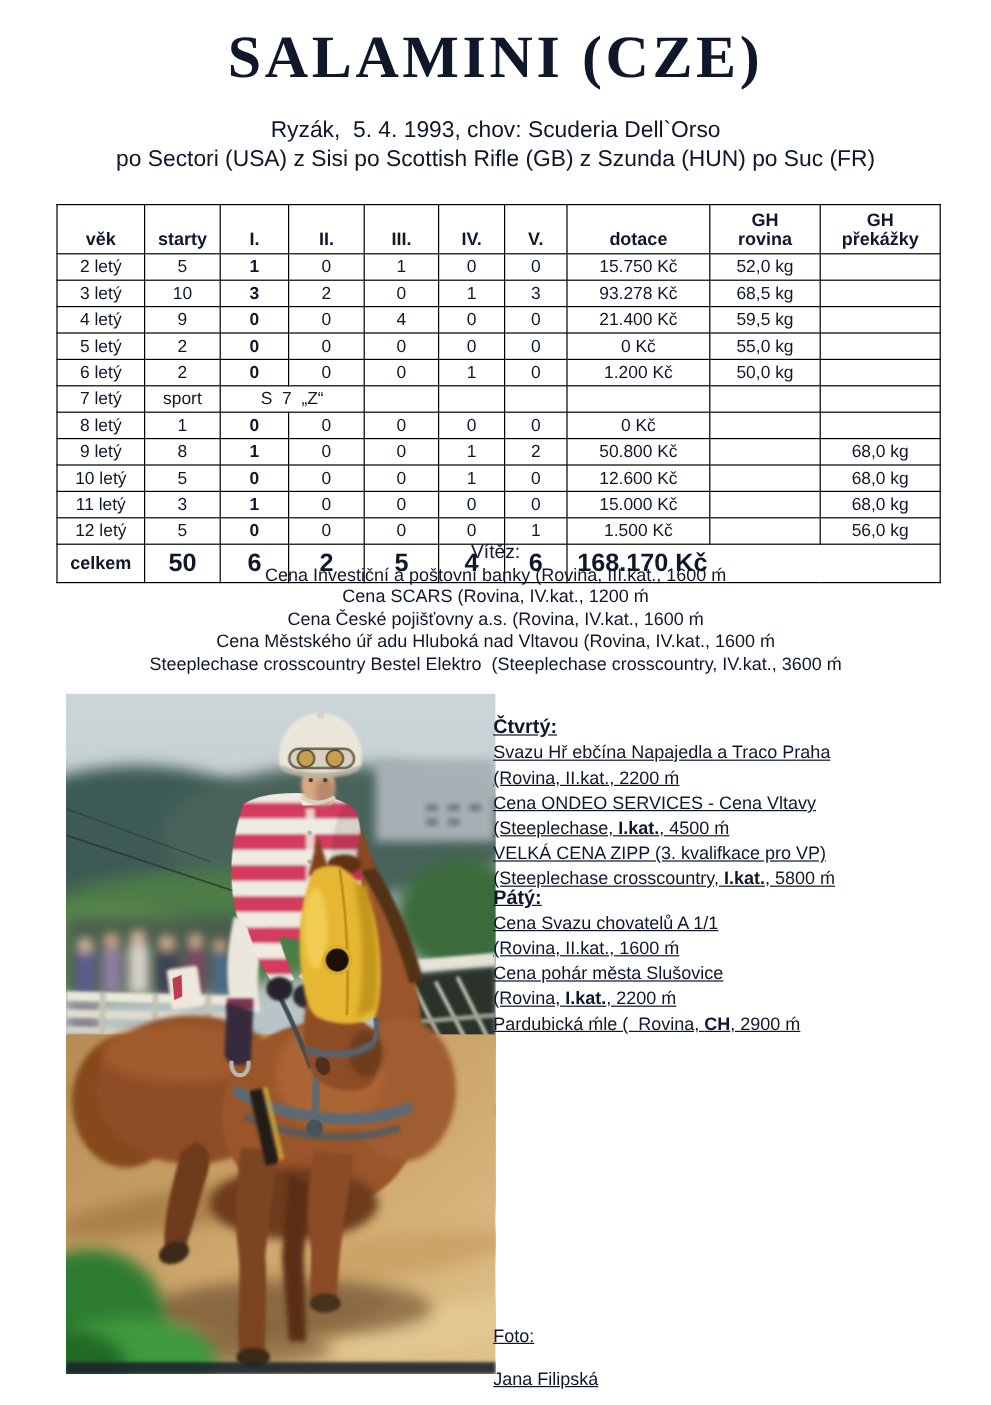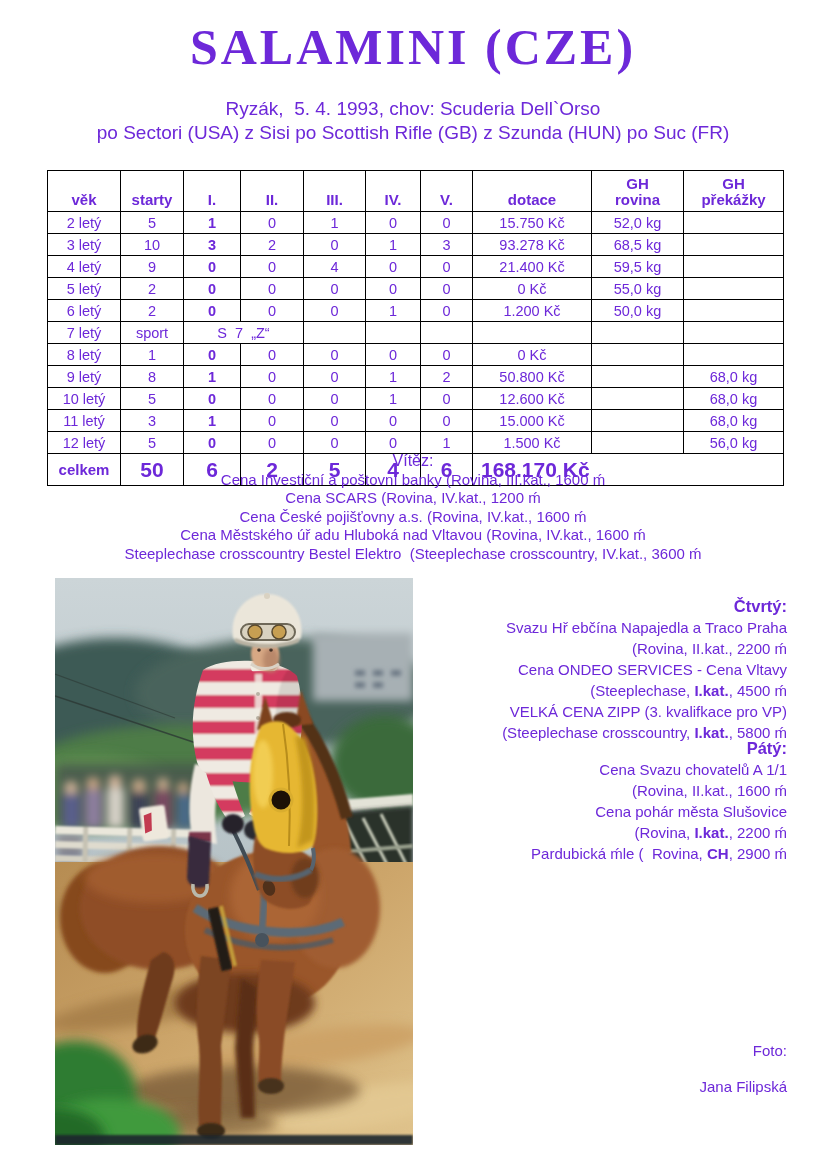--- a/index.html
+++ b/index.html
@@ -1,17 +1,17 @@
 <!DOCTYPE html>
 <html><head>
 <meta charset="utf-8">
 <style>
   html,body{margin:0;padding:0;background:#fff;}
   .page{position:relative;width:826px;height:1171px;background:#fff;overflow:hidden;
-        font-family:"Liberation Sans",sans-serif;color:#6d28d9;}
+        font-family:"Liberation Sans",sans-serif;color:#0f172a;}
   .title{position:absolute;top:18px;left:0;right:0;text-align:center;
          font-family:"Liberation Serif",serif;font-weight:bold;font-size:50px;
          letter-spacing:3px;white-space:pre;}
   .subtitle{position:absolute;top:97px;left:0;right:0;text-align:center;
             font-size:19px;line-height:24px;}
   .subtitle div{white-space:pre;}
 
   table.rec{position:absolute;left:47px;top:170px;width:736px;border-collapse:collapse;
             table-layout:fixed;font-size:14.5px;}
   table.rec th,table.rec td{border:1.6px solid #000;padding:1px 4px;text-align:center;
@@ -27,27 +27,27 @@
   tr.total td.c-dot-total{text-align:left;padding-left:8px;}
 
   .vitez{position:absolute;top:452px;left:0;right:0;text-align:center;
          font-size:15px;line-height:18.6px;}
   .vitez .head{font-weight:normal;font-size:16px;}
   .vitez .line{white-space:pre;}
 
   .photo{position:absolute;left:55px;top:578px;width:358px;height:567px;}
   .photo svg{display:block;width:358px;height:567px;}
 
-  .rcol{position:absolute;left:411px;width:376px;text-align:right;font-size:15px;line-height:21px;}
+  .rcol{position:absolute;left:411px;width:376px;text-align:left;font-size:15px;line-height:21px;text-decoration:underline;}
   .rcol .head{font-weight:bold;font-size:16.5px;}
   .rcol .line{white-space:pre;}
   .bseg{font-weight:bold;}
   .blk-ctvrty{top:596px;}
   .blk-paty{top:738px;}
-  .blk-foto{top:1040px;line-height:22px;}
+  .blk-foto{top:1103px;line-height:22px;}
   .blk-foto .credit{margin-top:14px;}
 </style>
 </head>
 <body>
 
 <div class="page">
 
   <div class="title">SALAMINI (CZE)</div>
 
   <div class="subtitle">

